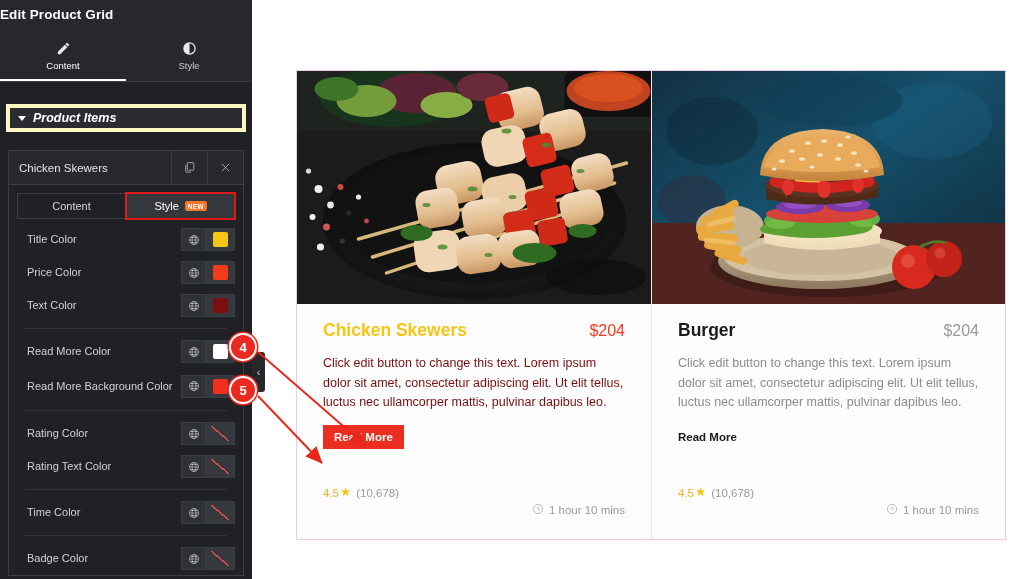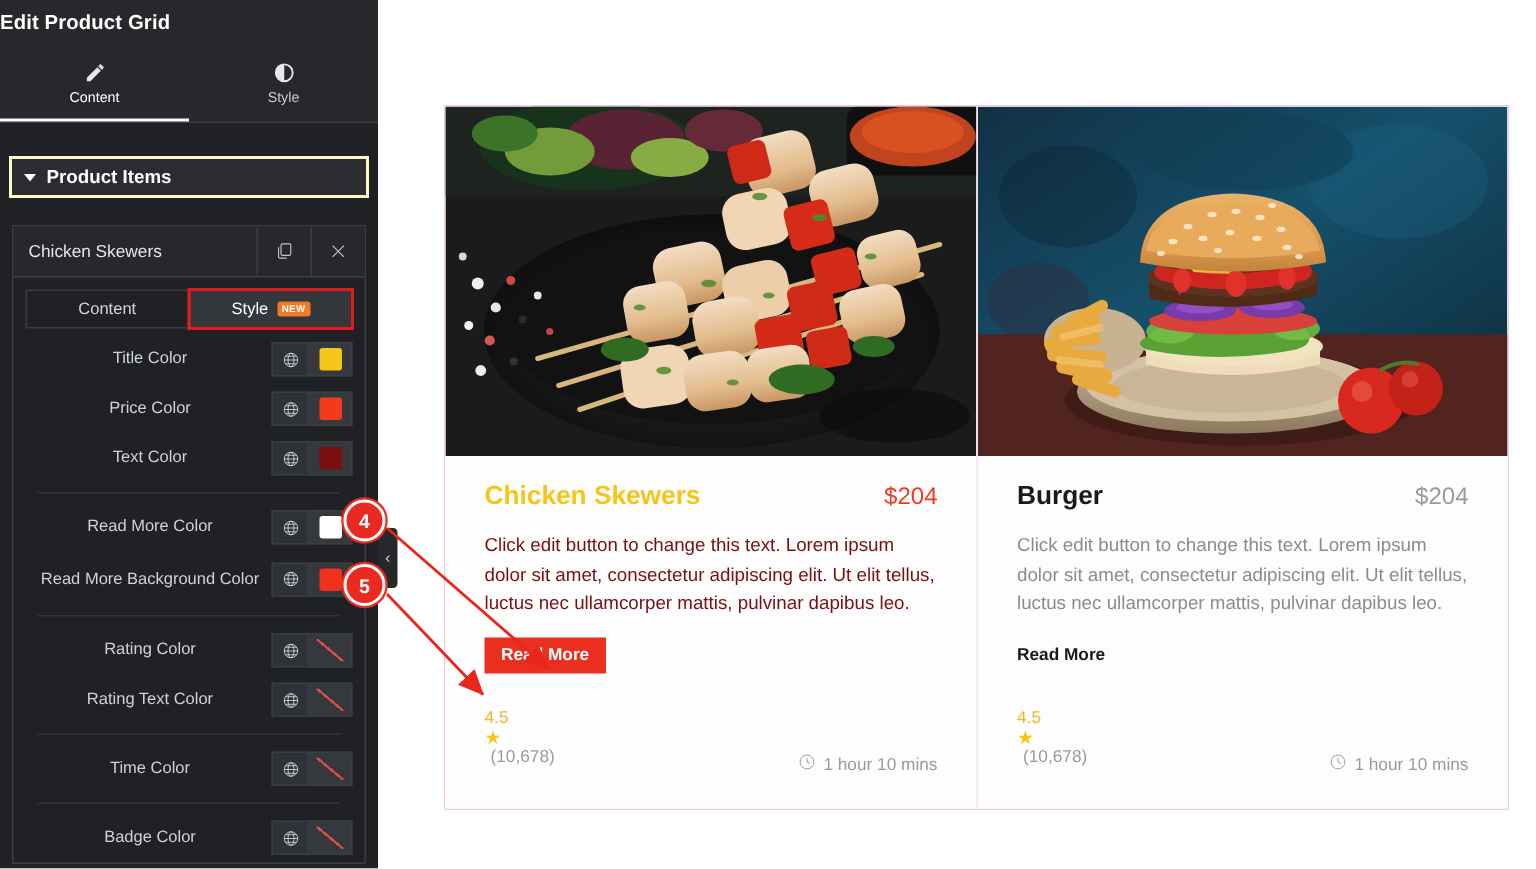--- a/index.html
+++ b/index.html
@@ -46,23 +46,24 @@
   }
   .tabicon { width: 15px; height: 15px; display: block; }
   .tabicon svg { width: 15px; height: 15px; display: block; fill: #e6e8ea; }
 
   .section-gap { height: 22px; background: #1f2124; }
 
   .section-header {
     margin: 0 6px; height: 28px;
     display: flex; align-items: center; gap: 7px;
     padding: 0 8px;
-    border: 2px solid #fef9c3;
+    border: 4px solid #fef9c3;
     background: #2a2c30;
     cursor: pointer;
+    font-style: italic;
   }
   .section-header .caret {
     width: 0; height: 0;
     border-left: 4.5px solid transparent;
     border-right: 4.5px solid transparent;
     border-top: 5.5px solid #ffffff;
   }
   .section-header .sh-label {
     font-size: 12.5px; font-weight: bold; color: #ffffff;
   }
@@ -103,21 +104,20 @@
     font-size: 6.5px; font-weight: bold;
     padding: 1.5px 3px; border-radius: 2px;
     letter-spacing: .2px;
   }
 
   .ctrl-list { margin-top: 4px; }
   .ctrl {
     display: flex; align-items: center;
     padding: 0 8px 0 18px;
     height: 33px;
-    text-align: center;
   }
   .ctrl.tall { height: 36px; }
   .ctrl-label {
     flex: 1; font-size: 11px; color: #cfd2d6; line-height: 13px;
     padding-right: 8px;
   }
   .ctrl-right { display: flex; align-items: stretch; height: 23px; }
   .globe-btn {
     width: 24px; background: #2e3135;
     display: flex; align-items: center; justify-content: center;
@@ -188,21 +188,21 @@
     display: inline-block; font-size: 11.5px; font-weight: bold;
     cursor: pointer;
   }
   .readmore.styled { padding: 6px 11px; }
   .readmore.plain { padding: 6px 0; }
 
   .card-foot {
     display: flex; align-items: center; justify-content: space-between;
     padding: 0 26px 22px 26px; margin-top: auto;
   }
-  .rating { font-size: 11.5px; display: flex; align-items: flex-start; gap: 1px; flex-direction: column; }
+  .rating { font-size: 11.5px; display: flex; align-items: flex-end; gap: 1px; }
   .rate-num { color: #f0b323; }
   .star { color: #f5c518; font-size: 12.5px; line-height: 1; }
   .rate-cnt { color: #9a9a9a; margin-left: 4px; }
   .time { display: flex; align-items: center; gap: 5px; font-size: 11.5px; color: #9a9a9a; margin-top: 35px; }
   .time svg { width: 12px; height: 12px; stroke: #9a9a9a; fill: none; stroke-width: 1.3; }
 
   
   #annotations { position: absolute; inset: 0; pointer-events: none; z-index: 10; }
   .badge {
     position: absolute;

